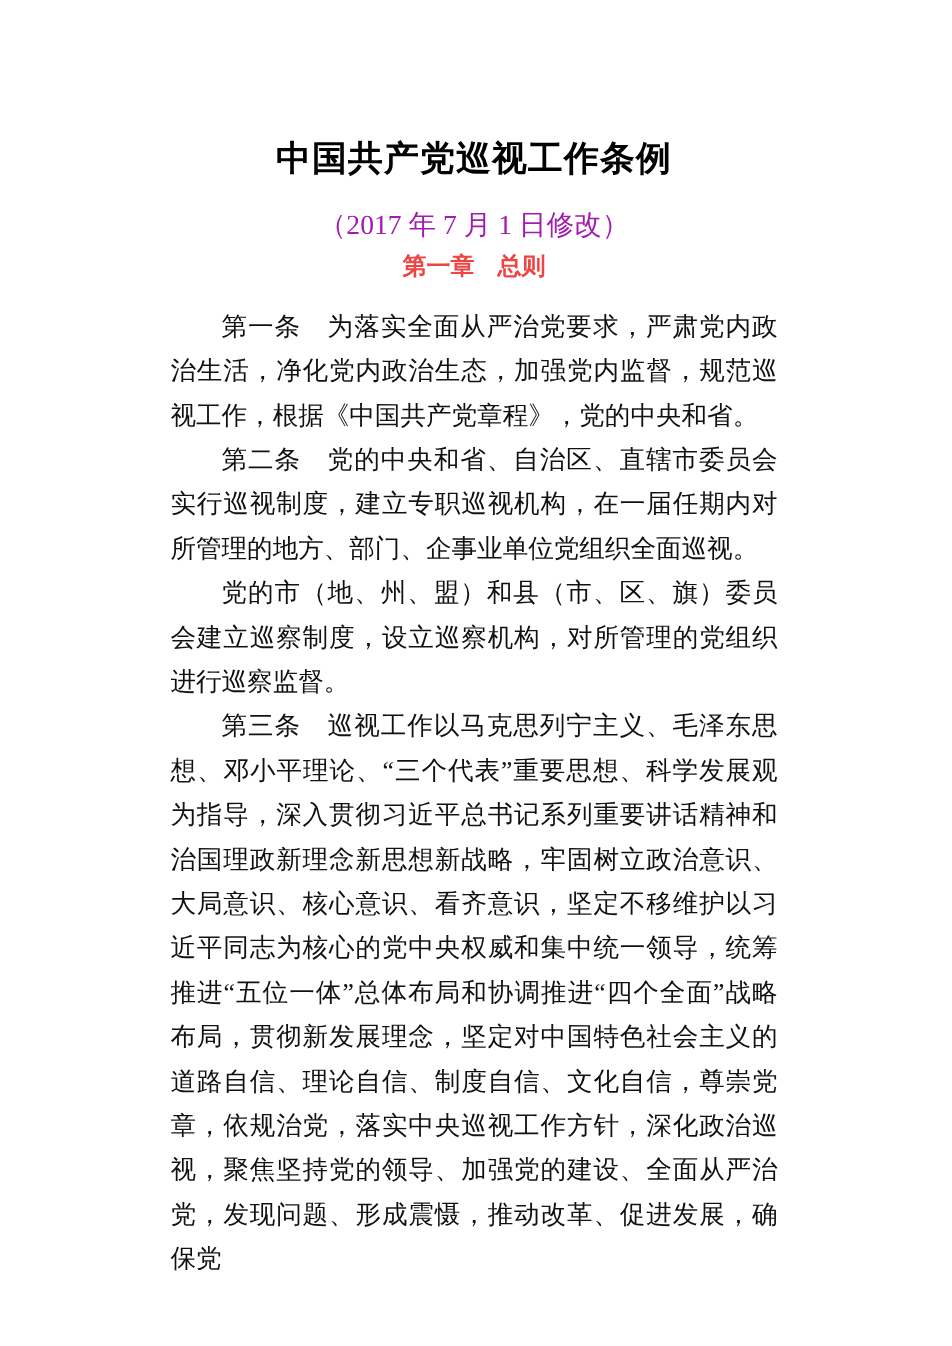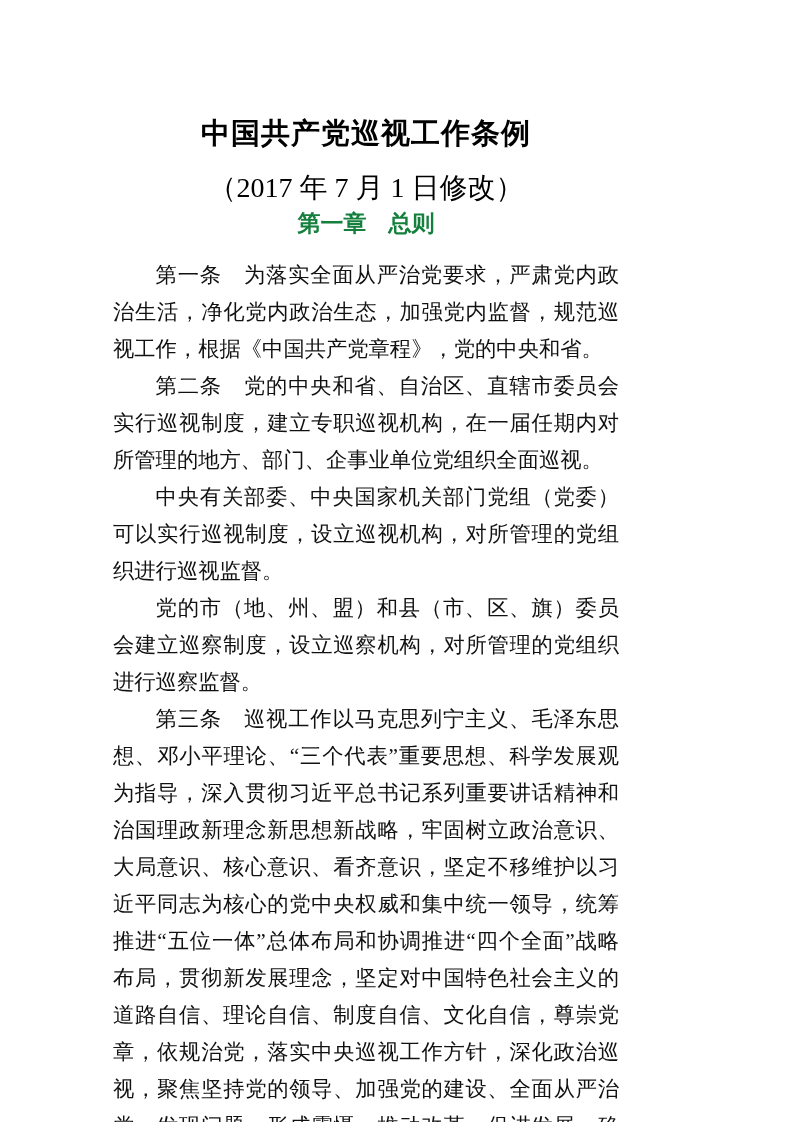--- a/index.html
+++ b/index.html
@@ -9,46 +9,47 @@
   }
   .page {
     position: relative;
     width: 730px;
     height: 1122px;
     box-sizing: border-box;
     background: #ffffff;
     overflow: hidden;
     padding: 92px 111px 16px 113px;
     color: #111111;
+    margin-left: 29px;
   }
   .doc-title {
     text-align: center;
     font-family: "Liberation Sans", sans-serif;
     font-weight: 700;
     font-size: 29px;
     line-height: 44px;
     letter-spacing: 1px;
     color: #000000;
   }
   .doc-subtitle {
     text-align: center;
     font-family: "Liberation Serif", serif;
-    font-size: 28px;
+    font-size: 23px;
     line-height: 26px;
     margin-top: 15px;
-    color: #000000;
+    color: #a21caf;
   }
   .chapter-heading {
     text-align: center;
-    font-family: Liberation Serif, serif;
+    font-family: Liberation Mono, monospace;
     font-weight: 700;
-    font-size: 23px;
+    font-size: 20px;
     line-height: 28px;
     margin-top: 9px;
-    color: #15803d;
+    color: #ef4444;
   }
   .chapter-heading .chapter-number {
     display: inline-block;
     margin-right: 0.95em;
   }
   .doc-body {
     margin-top: 11px;
     font-family: "Liberation Serif", serif;
     font-size: 21.3px;
     line-height: 37px;
@@ -71,18 +72,17 @@
 
   <div class="doc-subtitle">（2017 年 7 月 1 日修改）</div>
 
   <h2 class="chapter-heading">
     <span class="chapter-number">第一章</span><span class="chapter-title">总则</span>
   </h2>
 
   <div class="doc-body">
     <p>第一条　为落实全面从严治党要求，严肃党内政治生活，净化党内政治生态，加强党内监督，规范巡视工作，根据《中国共产党章程》，党的中央和省。</p>
     <p>第二条　党的中央和省、自治区、直辖市委员会实行巡视制度，建立专职巡视机构，在一届任期内对所管理的地方、部门、企事业单位党组织全面巡视。</p>
-    <p>中央有关部委、中央国家机关部门党组（党委）可以实行巡视制度，设立巡视机构，对所管理的党组织进行巡视监督。</p>
     <p>党的市（地、州、盟）和县（市、区、旗）委员会建立巡察制度，设立巡察机构，对所管理的党组织进行巡察监督。</p>
     <p>第三条　巡视工作以马克思列宁主义、毛泽东思想、邓小平理论、“三个代表”重要思想、科学发展观为指导，深入贯彻习近平总书记系列重要讲话精神和治国理政新理念新思想新战略，牢固树立政治意识、大局意识、核心意识、看齐意识，坚定不移维护以习近平同志为核心的党中央权威和集中统一领导，统筹推进“五位一体”总体布局和协调推进“四个全面”战略布局，贯彻新发展理念，坚定对中国特色社会主义的道路自信、理论自信、制度自信、文化自信，尊崇党章，依规治党，落实中央巡视工作方针，深化政治巡视，聚焦坚持党的领导、加强党的建设、全面从严治党，发现问题、形成震慑，推动改革、促进发展，确保党</p>
   </div>
 
 </div>
 
 </body></html>

